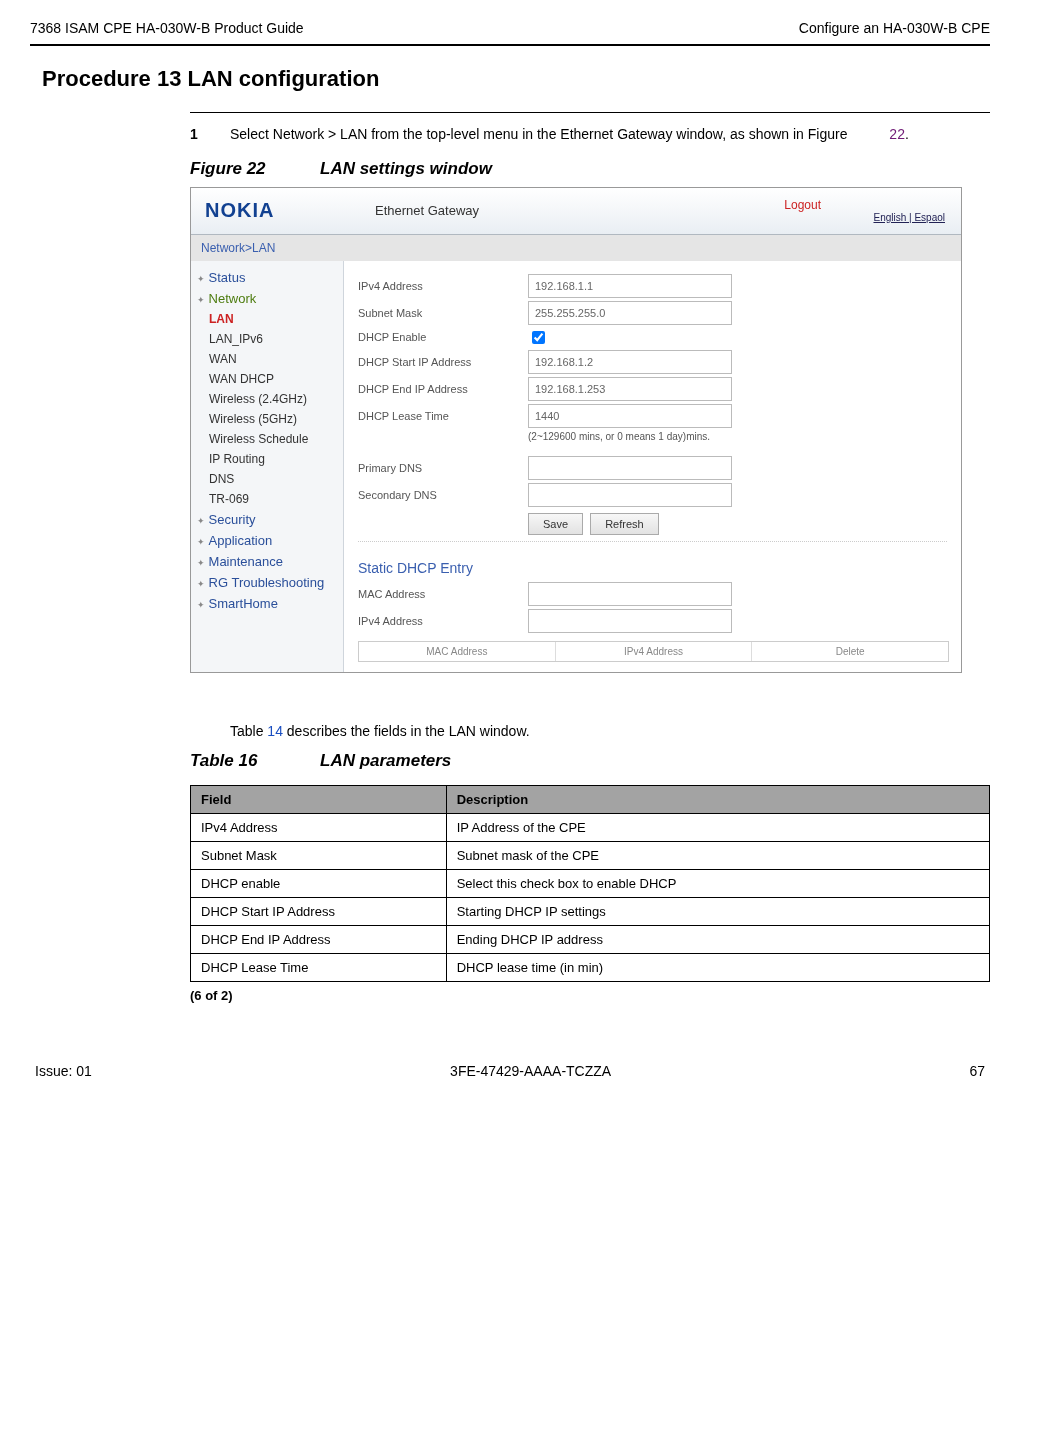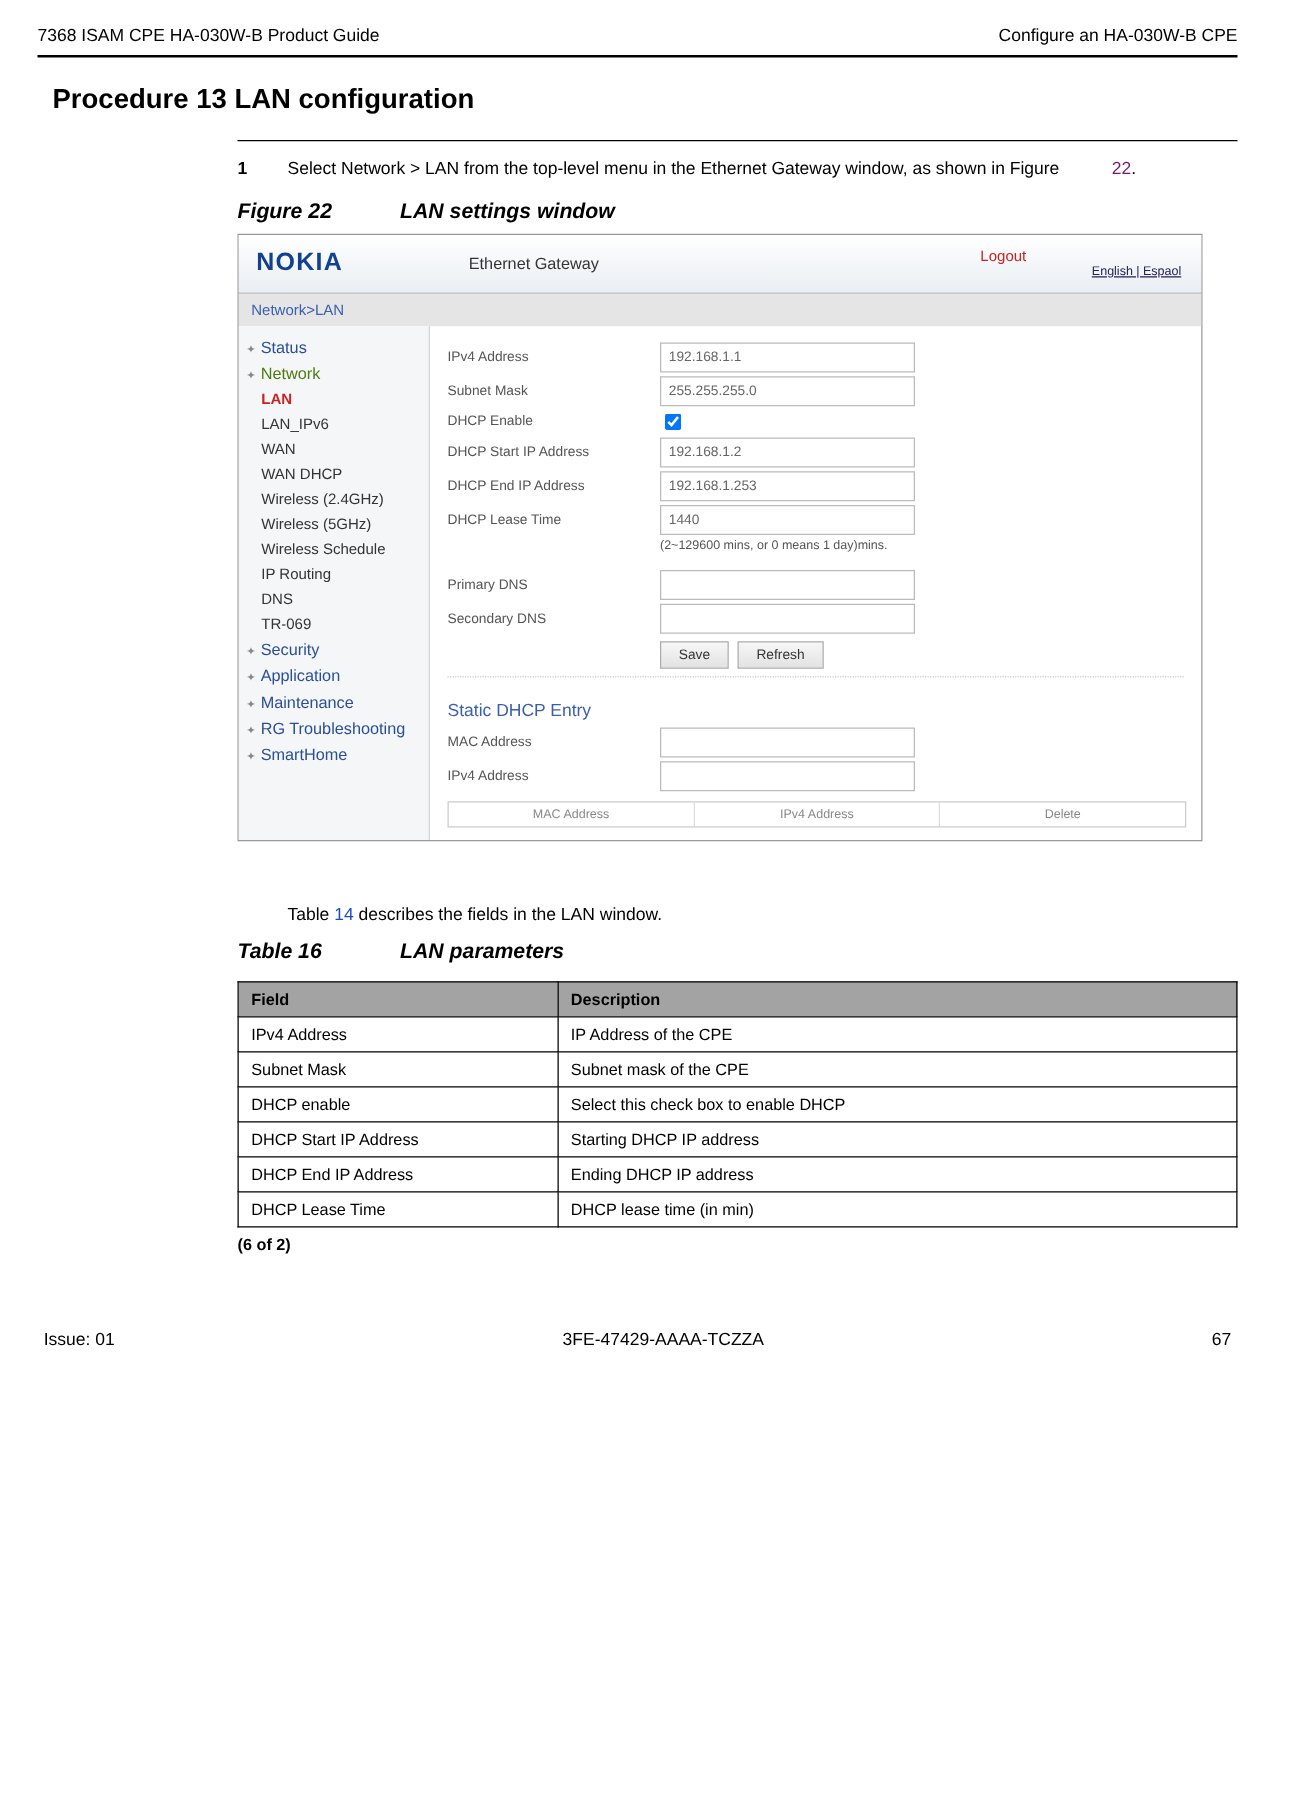--- a/index.html
+++ b/index.html
@@ -363,21 +363,21 @@
       <tr>
             <td>Subnet Mask</td>
             <td>Subnet mask of the CPE</td>
           </tr>
       <tr>
             <td>DHCP enable</td>
             <td>Select this check box to enable DHCP</td>
           </tr>
       <tr>
             <td>DHCP Start IP Address</td>
-            <td>Starting DHCP IP address</td>
+            <td>Starting DHCP IP settings</td>
           </tr>
       <tr>
             <td>DHCP End IP Address</td>
             <td>Ending DHCP IP address</td>
           </tr>
       <tr>
             <td>DHCP Lease Time</td>
             <td>DHCP lease time (in min)</td>
           </tr>
     </tbody>

